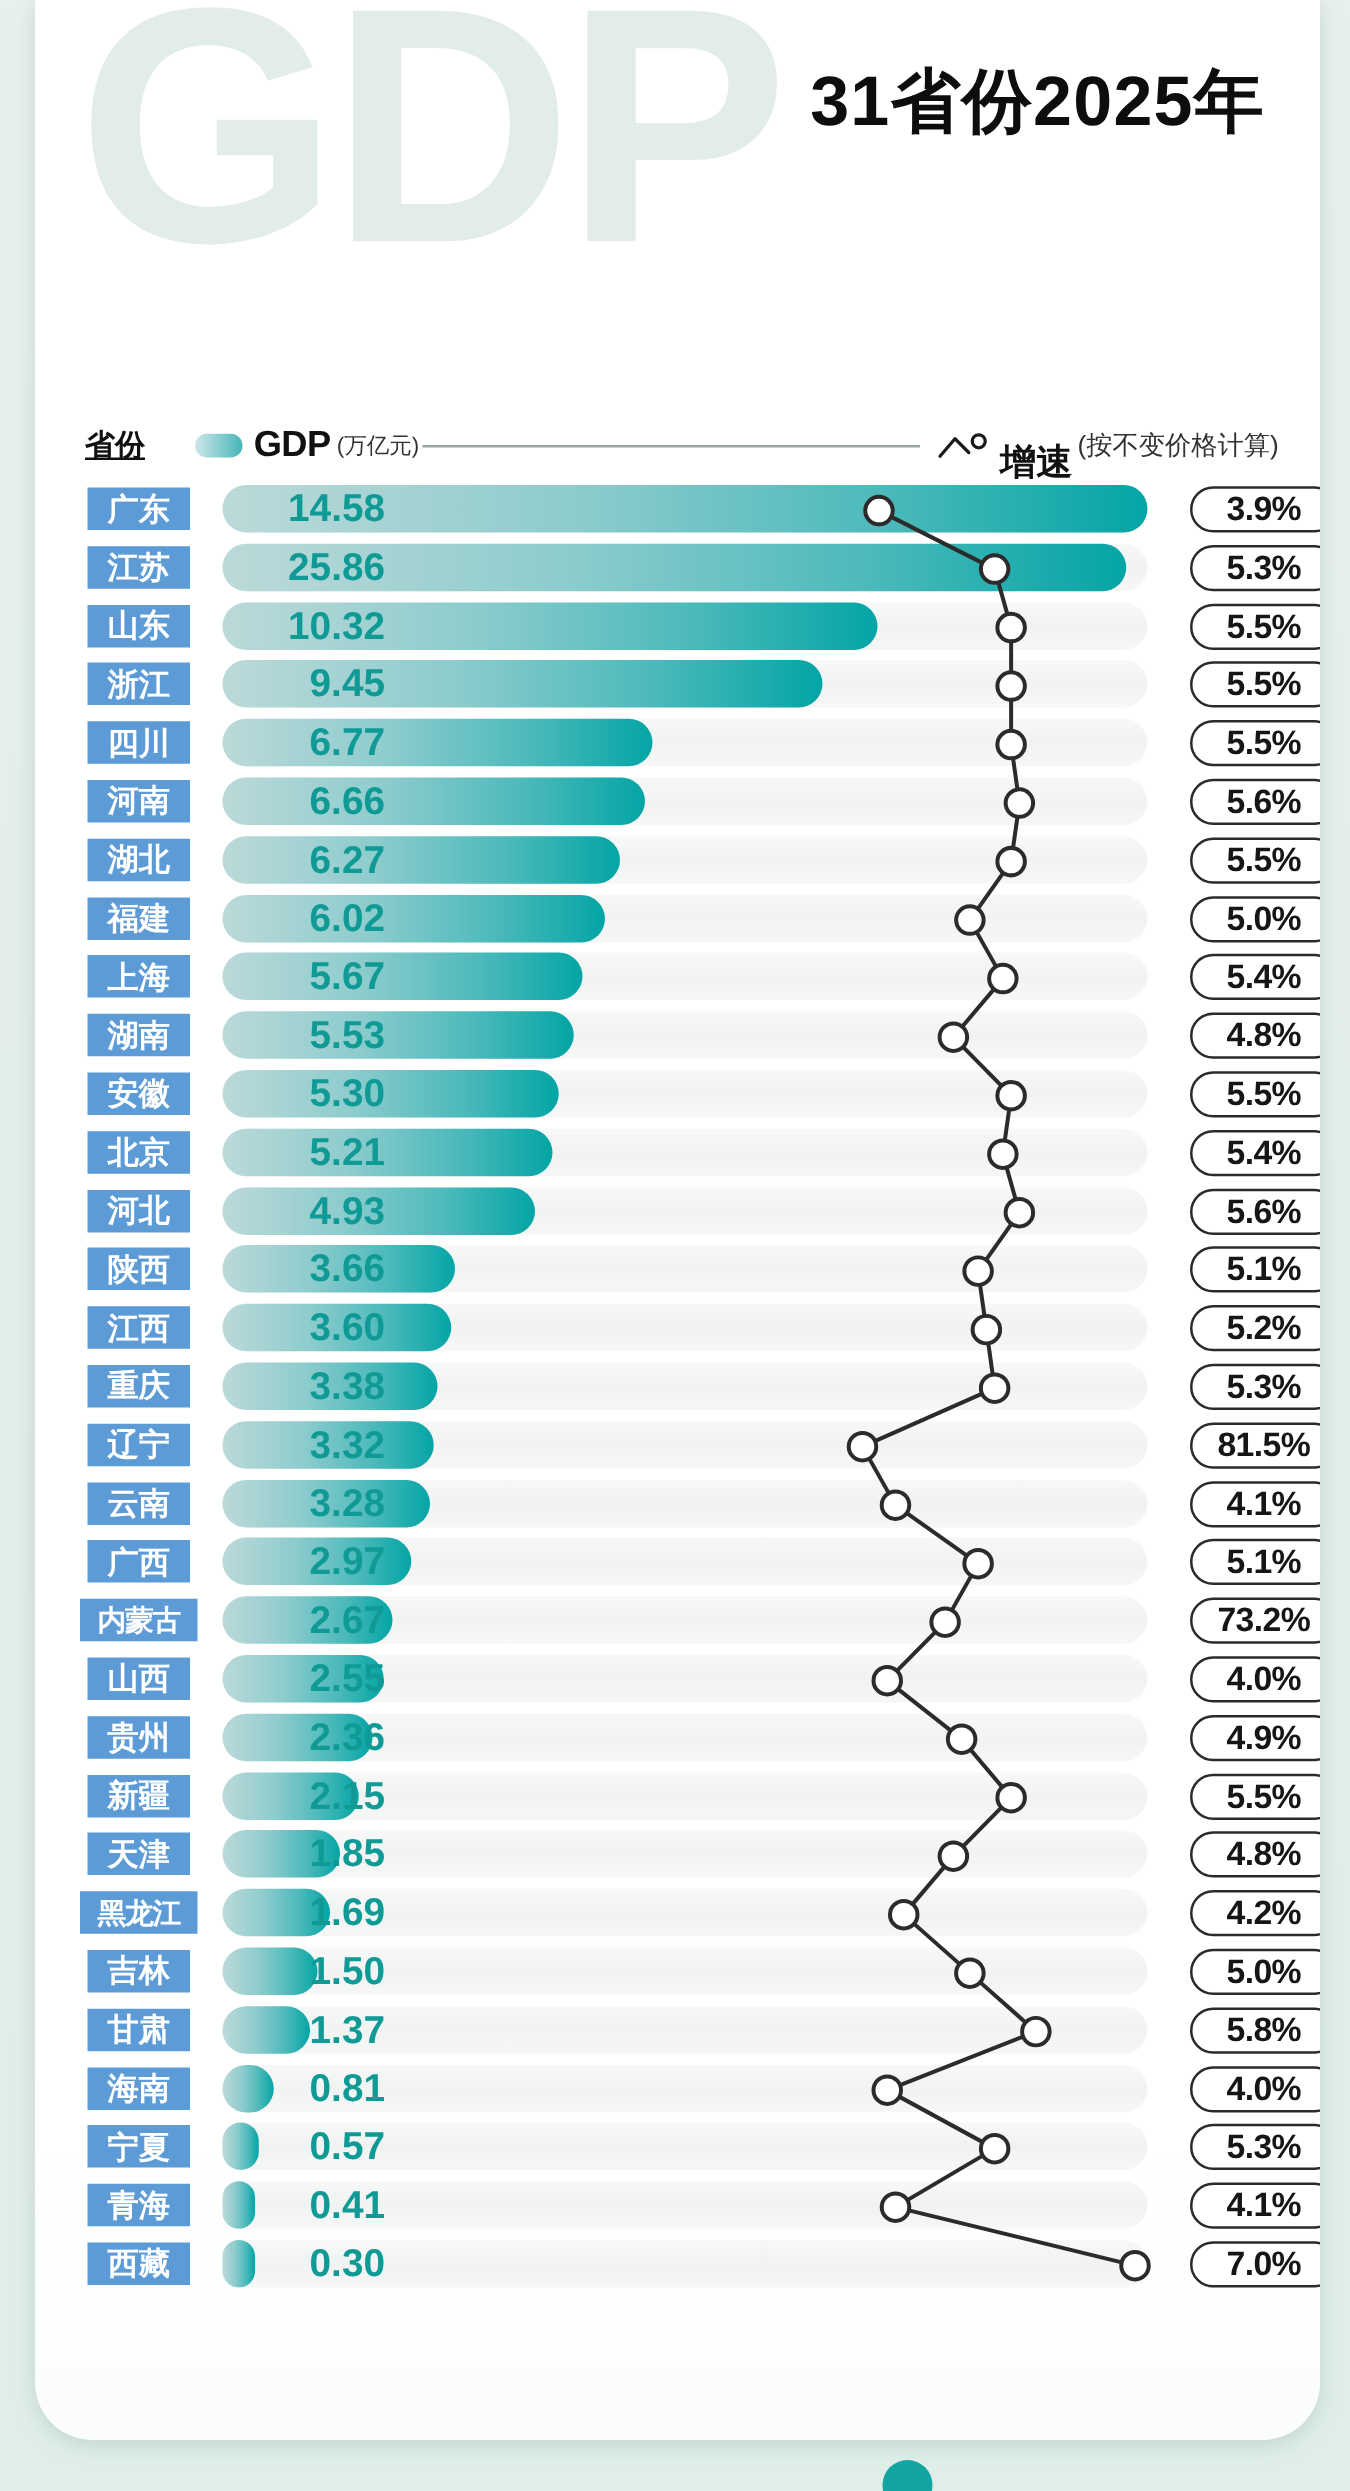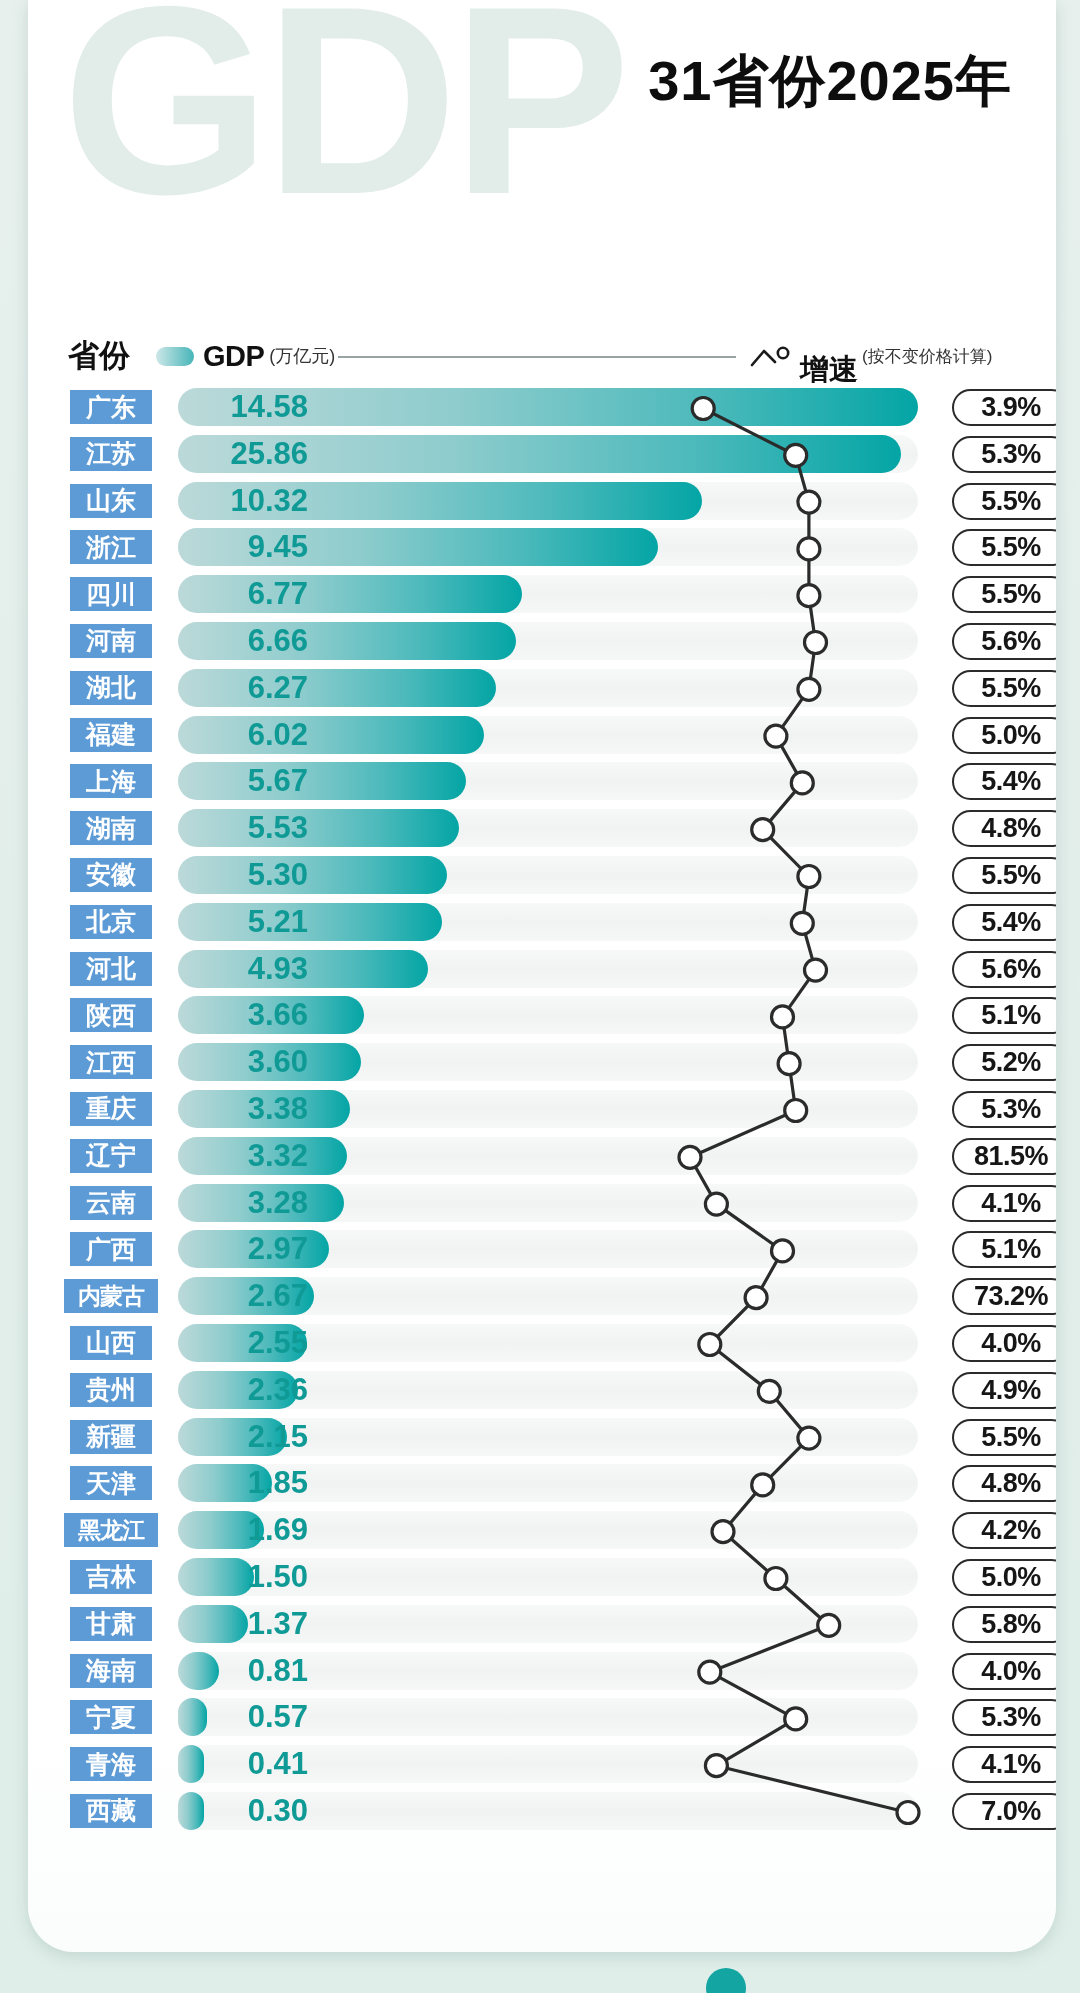--- a/index.html
+++ b/index.html
@@ -52,37 +52,37 @@
     font-size:64px; font-weight:bold; line-height:1.1;
     margin-top:12px; letter-spacing:2px;
     white-space:nowrap;
   }
 
   
   #legend{
     position:absolute; left:0; top:332px; width:1028px; height:48px;
   }
   .lg{ position:absolute; top:0; height:48px; display:flex; align-items:center; }
-  #lg-prov{ left:40px; font-size:31px; font-weight:bold; color:#111; }
+  #lg-prov{ left:40px; font-size:24px; font-weight:bold; color:#111;text-decoration:underline; }
   #lg-gdp { left:128px; }
   .bar-icon{
     width:38px; height:19px; border-radius:10px;
     background:linear-gradient(90deg,#cde7e8 0%,#46b5b8 100%);
     margin-right:9px;
   }
   #lg-gdp .t1{ font-size:29px; font-weight:bold; color:#111; letter-spacing:-.5px;}
   #lg-gdp .t2{ font-size:18px; color:#333; margin-left:5px; }
   #lg-rule{
     position:absolute; left:310px; top:24px; width:398px;
     height:0; border-top:2px solid #9aa3a3;
   }
   #lg-rate{ left:722px; }
   .line-icon{ margin-right:6px; display:flex; align-items:center;}
   #lg-rate .t1{ font-size:29px; font-weight:bold; color:#111;margin-top:28px;}
-  #lg-rate .t2{ font-size:17px; color:#333; margin-left:4px;}
+  #lg-rate .t2{ font-size:21px; color:#333; margin-left:4px;}
 
   
   #rows{ position:absolute; left:0; top:384px; width:1072px; }
   .row{
     position:relative;
     height:46.8px;
   }
   .track{
     position:absolute; left:150px; top:4px;
     width:740px; height:38px;

